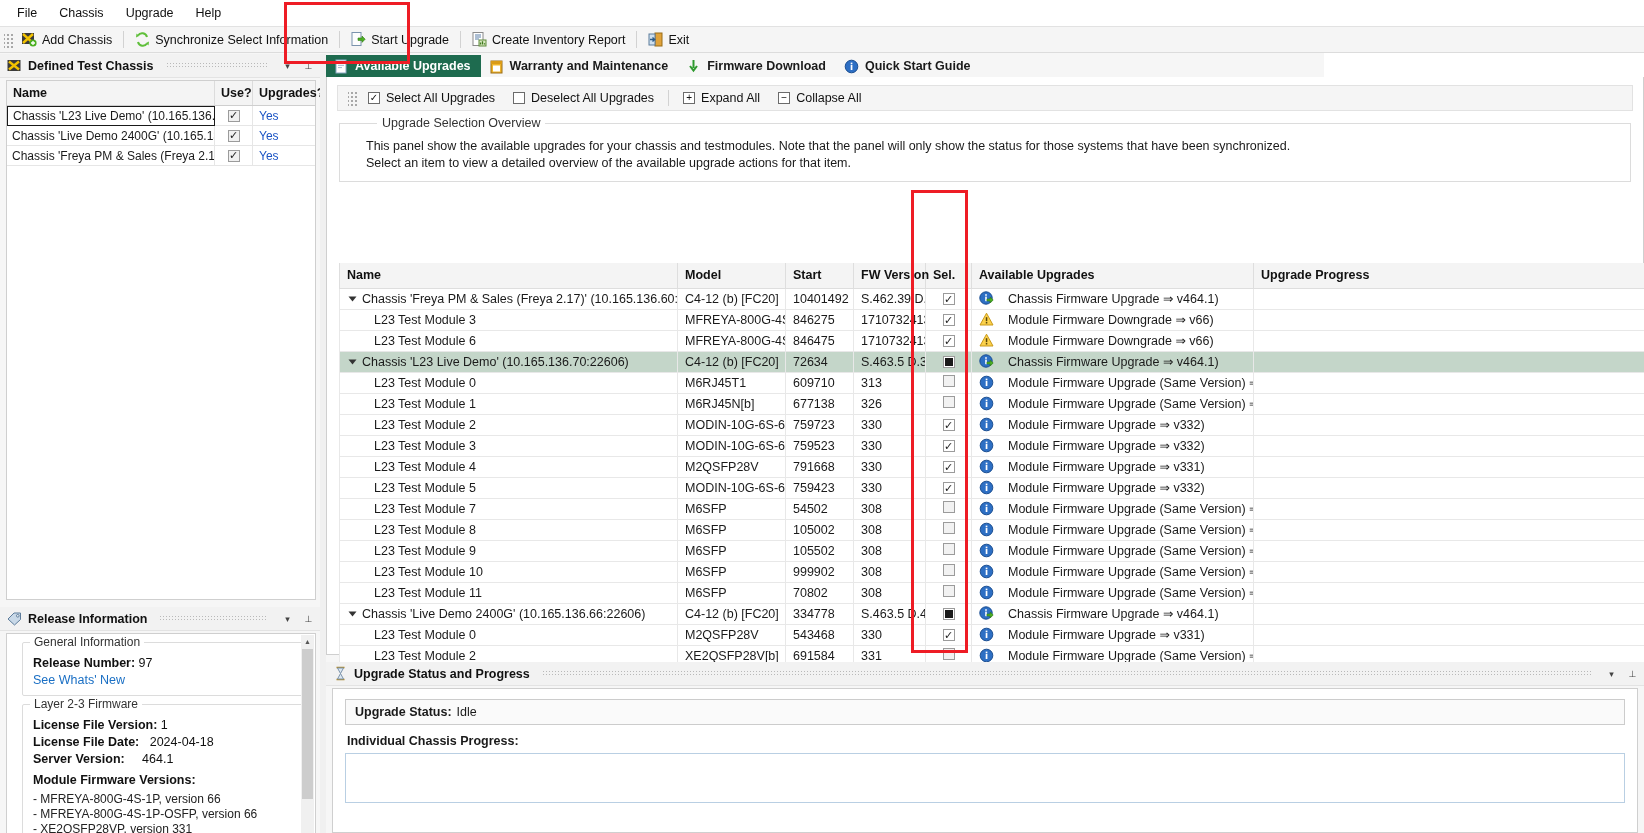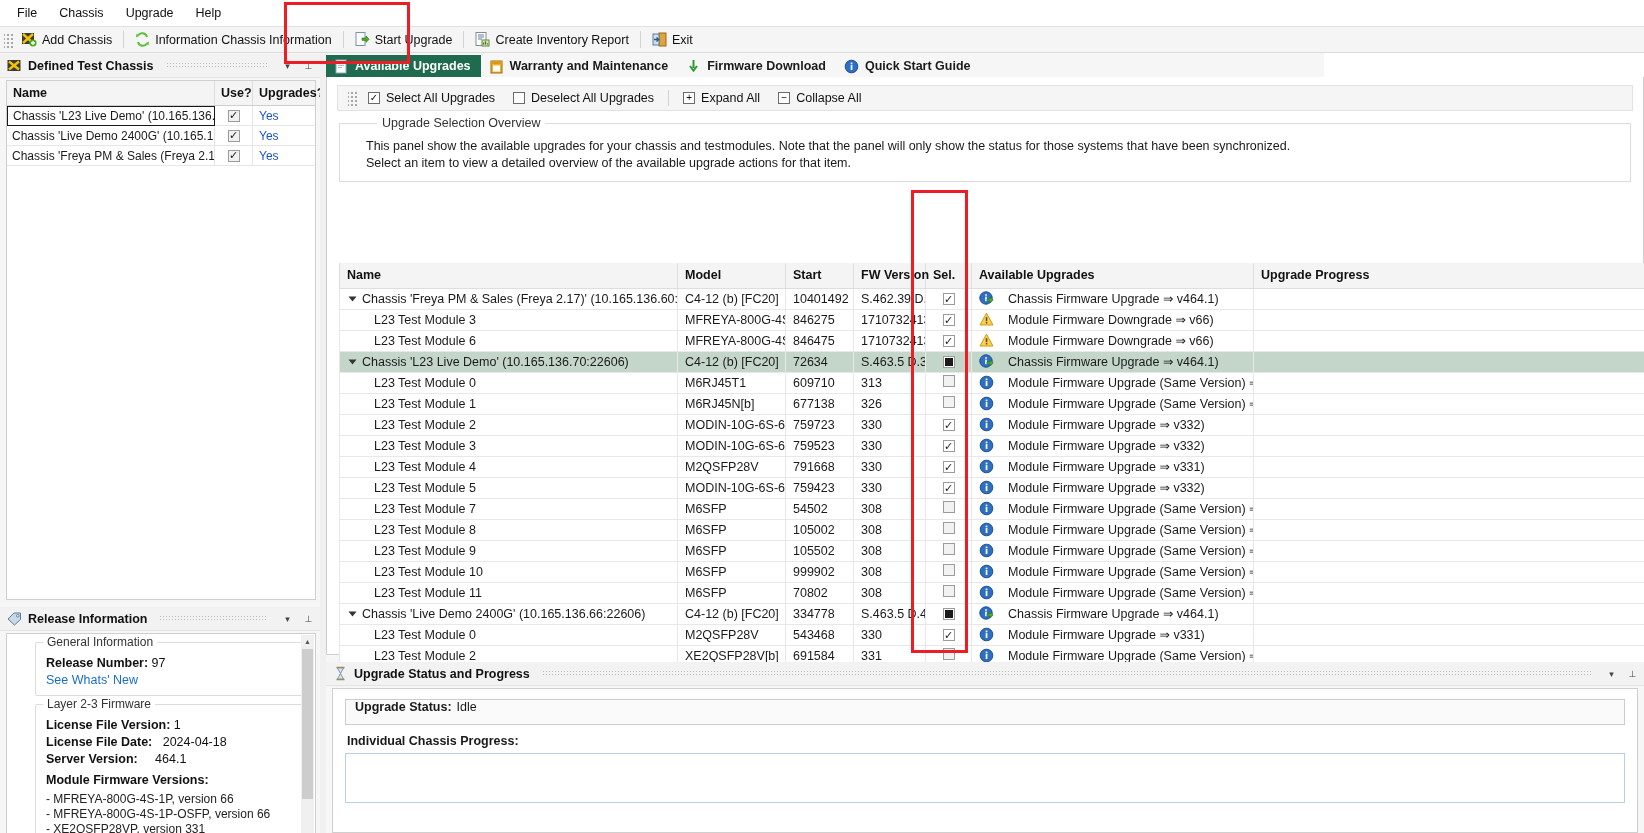--- a/index.html
+++ b/index.html
@@ -71,21 +71,21 @@
   .cbox { width:12px; height:12px; border:1px solid #9b9b9b; background:#f0f0f0; display:inline-flex;
     align-items:center; justify-content:center; }
   .cbox.on::after { content:"✓"; font-size:11px; line-height:1; color:#222; }
   .cbox.white { background:#fff; }
   .cbox.sq::after { content:""; width:8px; height:8px; background:#1a1a1a; }
 
   
   .release { position:absolute; left:0; top:553px; width:320px; height:280px; background:#f6f6f6; }
   .rel-body { position:absolute; left:6px; top:26px; width:310px; height:252px; background:#fff;
     border:1px solid #cfcfcf; overflow:hidden; }
-  .group { margin:8px 10px 0 28px; border:1px solid #dcdcdc; border-radius:2px; position:relative; padding:12px 8px 8px 8px; }
+  .group { margin:8px 10px 0 15px; border:1px solid #dcdcdc; border-radius:2px; position:relative; padding:12px 8px 8px 8px; }
   .group > .legend { position:absolute; top:-8px; left:7px; background:#fff; padding:0 4px; font-size:12px; color:#333; }
   .kv { font-size:12.5px; margin:1px 0 3px 2px; color:#111; }
   .kv b { font-weight:bold; }
   .link { color:#1a6fc4; font-size:12.5px; margin:2px 0 0 2px; cursor:pointer; }
   .fwline { font-size:12px; color:#222; margin:1px 0 0 2px; }
   .relscroll { position:absolute; right:1px; top:1px; width:13px; height:250px; background:#f0f0f0; }
   .relscroll .up, .relscroll .dn { height:13px; display:flex; align-items:center; justify-content:center;
     font-size:7px; color:#555; background:#f0f0f0; }
   .relscroll .thumb { position:absolute; top:14px; left:1px; width:11px; height:150px; background:#cdcdcd; }
 
@@ -126,21 +126,21 @@
   .selcell { text-align:center !important; padding:0 !important; }
   .upcell { display:flex; align-items:center; gap:14px; }
 
   
   .annot { position:absolute; border:3px solid #ee1c25; pointer-events:none; z-index:40; }
 
   
   .status { position:absolute; left:326px; top:662px; width:1318px; height:171px; background:#f6f6f6; }
   .stat-body { position:absolute; left:6px; top:26px; width:1306px; height:145px; background:#fff;
     border:1px solid #cfcfcf; padding:10px 12px; }
-  .statusbox { border:1px solid #cccccc; background:#fafafa; height:26px; display:flex; 
+  .statusbox { border:1px solid #cccccc; background:#fafafa; height:26px; display:flex; align-items:center;
     padding:0 9px; font-size:12.5px; }
   .statusbox b { font-weight:bold; margin-right:5px; }
   .ichp { font-weight:bold; font-size:12.5px; margin:9px 0 5px 2px; }
   .progbox { border:1px solid #b9cfe3; background:#fff; height:50px; }
 
   .vsplit { position:absolute; left:320px; top:54px; width:6px; height:779px; background:#f0f0f0; }
 </style>
 </head>
 <body>
 
@@ -171,21 +171,21 @@
 
     <div class="tb-btn">
       <span class="ico">
         <svg viewBox="0 0 15 15">
             <path d="M12 5a5 5 0 0 0-9-1.5" stroke="#5fbf3a" stroke-width="2" fill="none"></path>
             <path d="M3 10a5 5 0 0 0 9 1.5" stroke="#5fbf3a" stroke-width="2" fill="none"></path>
             <path d="M1.5 1.5 L4 4 L1 5.5 Z" fill="#5fbf3a"></path>
             <path d="M13.5 13.5 L11 11 L14 9.5 Z" fill="#5fbf3a"></path>
           </svg>
       </span>
-      <span>Information Chassis Information</span>
+      <span>Synchronize Select Information</span>
     </div>
     <div class="tb-sep"></div>
 
     <div class="tb-btn">
       <span class="ico">
         <svg viewBox="0 0 15 15">
             <rect x="1" y="0.5" width="9" height="13" fill="#fdfdfd" stroke="#7b93ad"></rect>
             <path d="M7 6 h4 v-2 l3.2 3.2 L11 10.4 v-2 H7 Z" fill="#4caf22" stroke="#2f7a14" stroke-width=".6"></path>
           </svg>
       </span>

